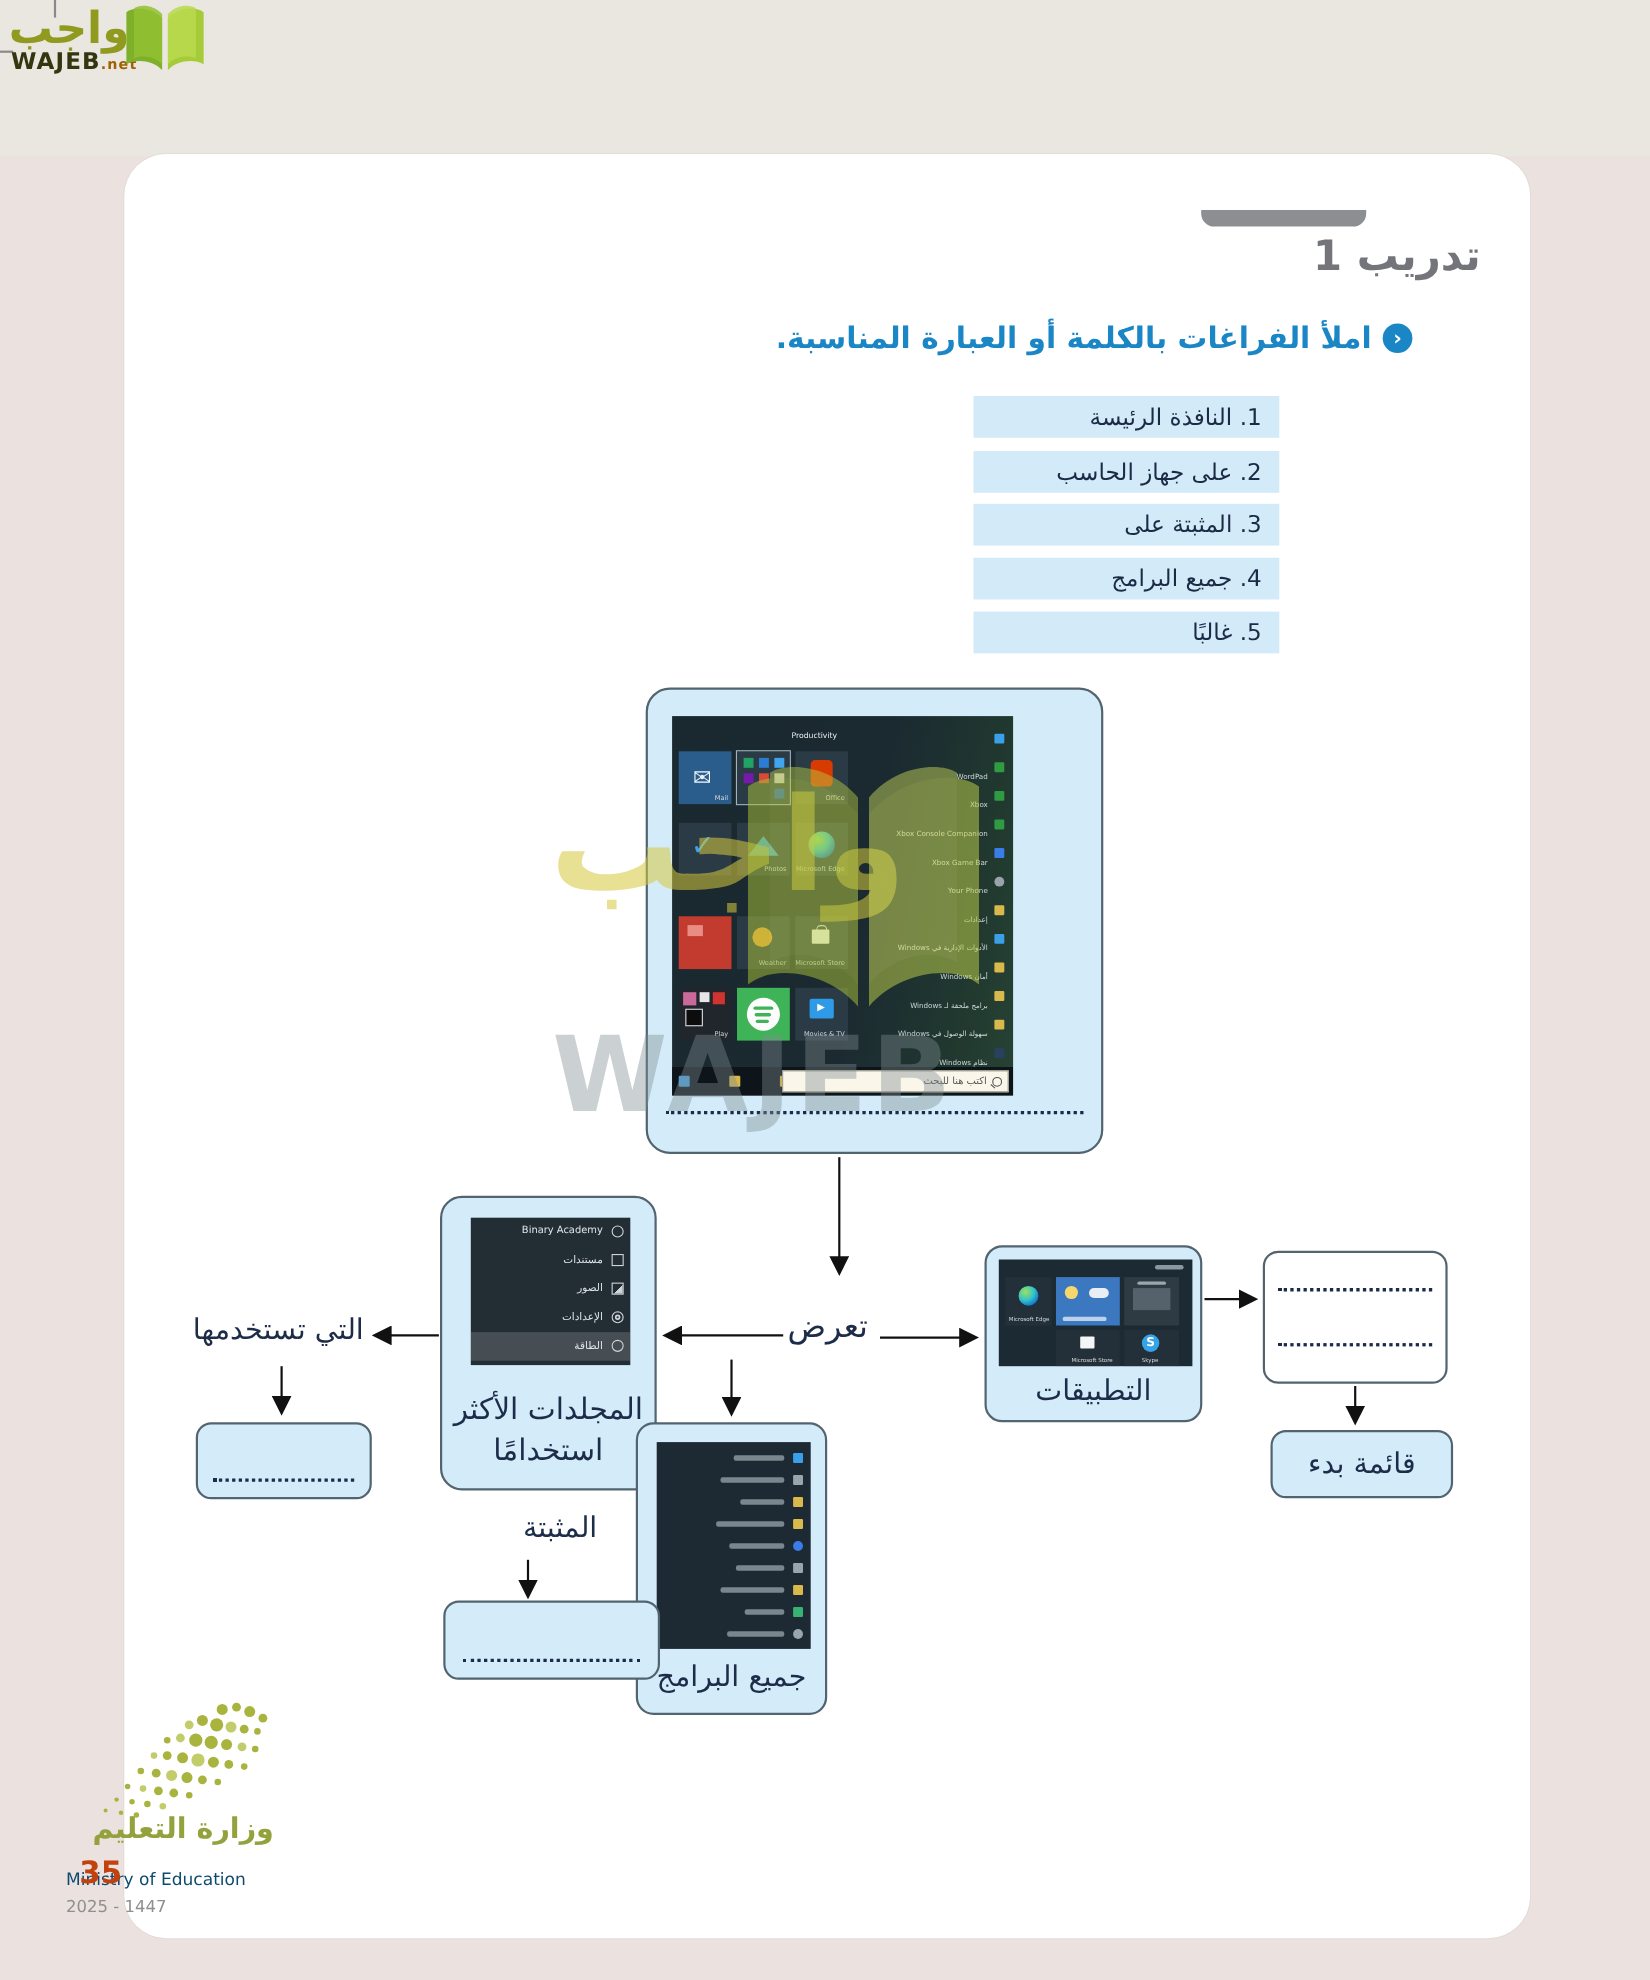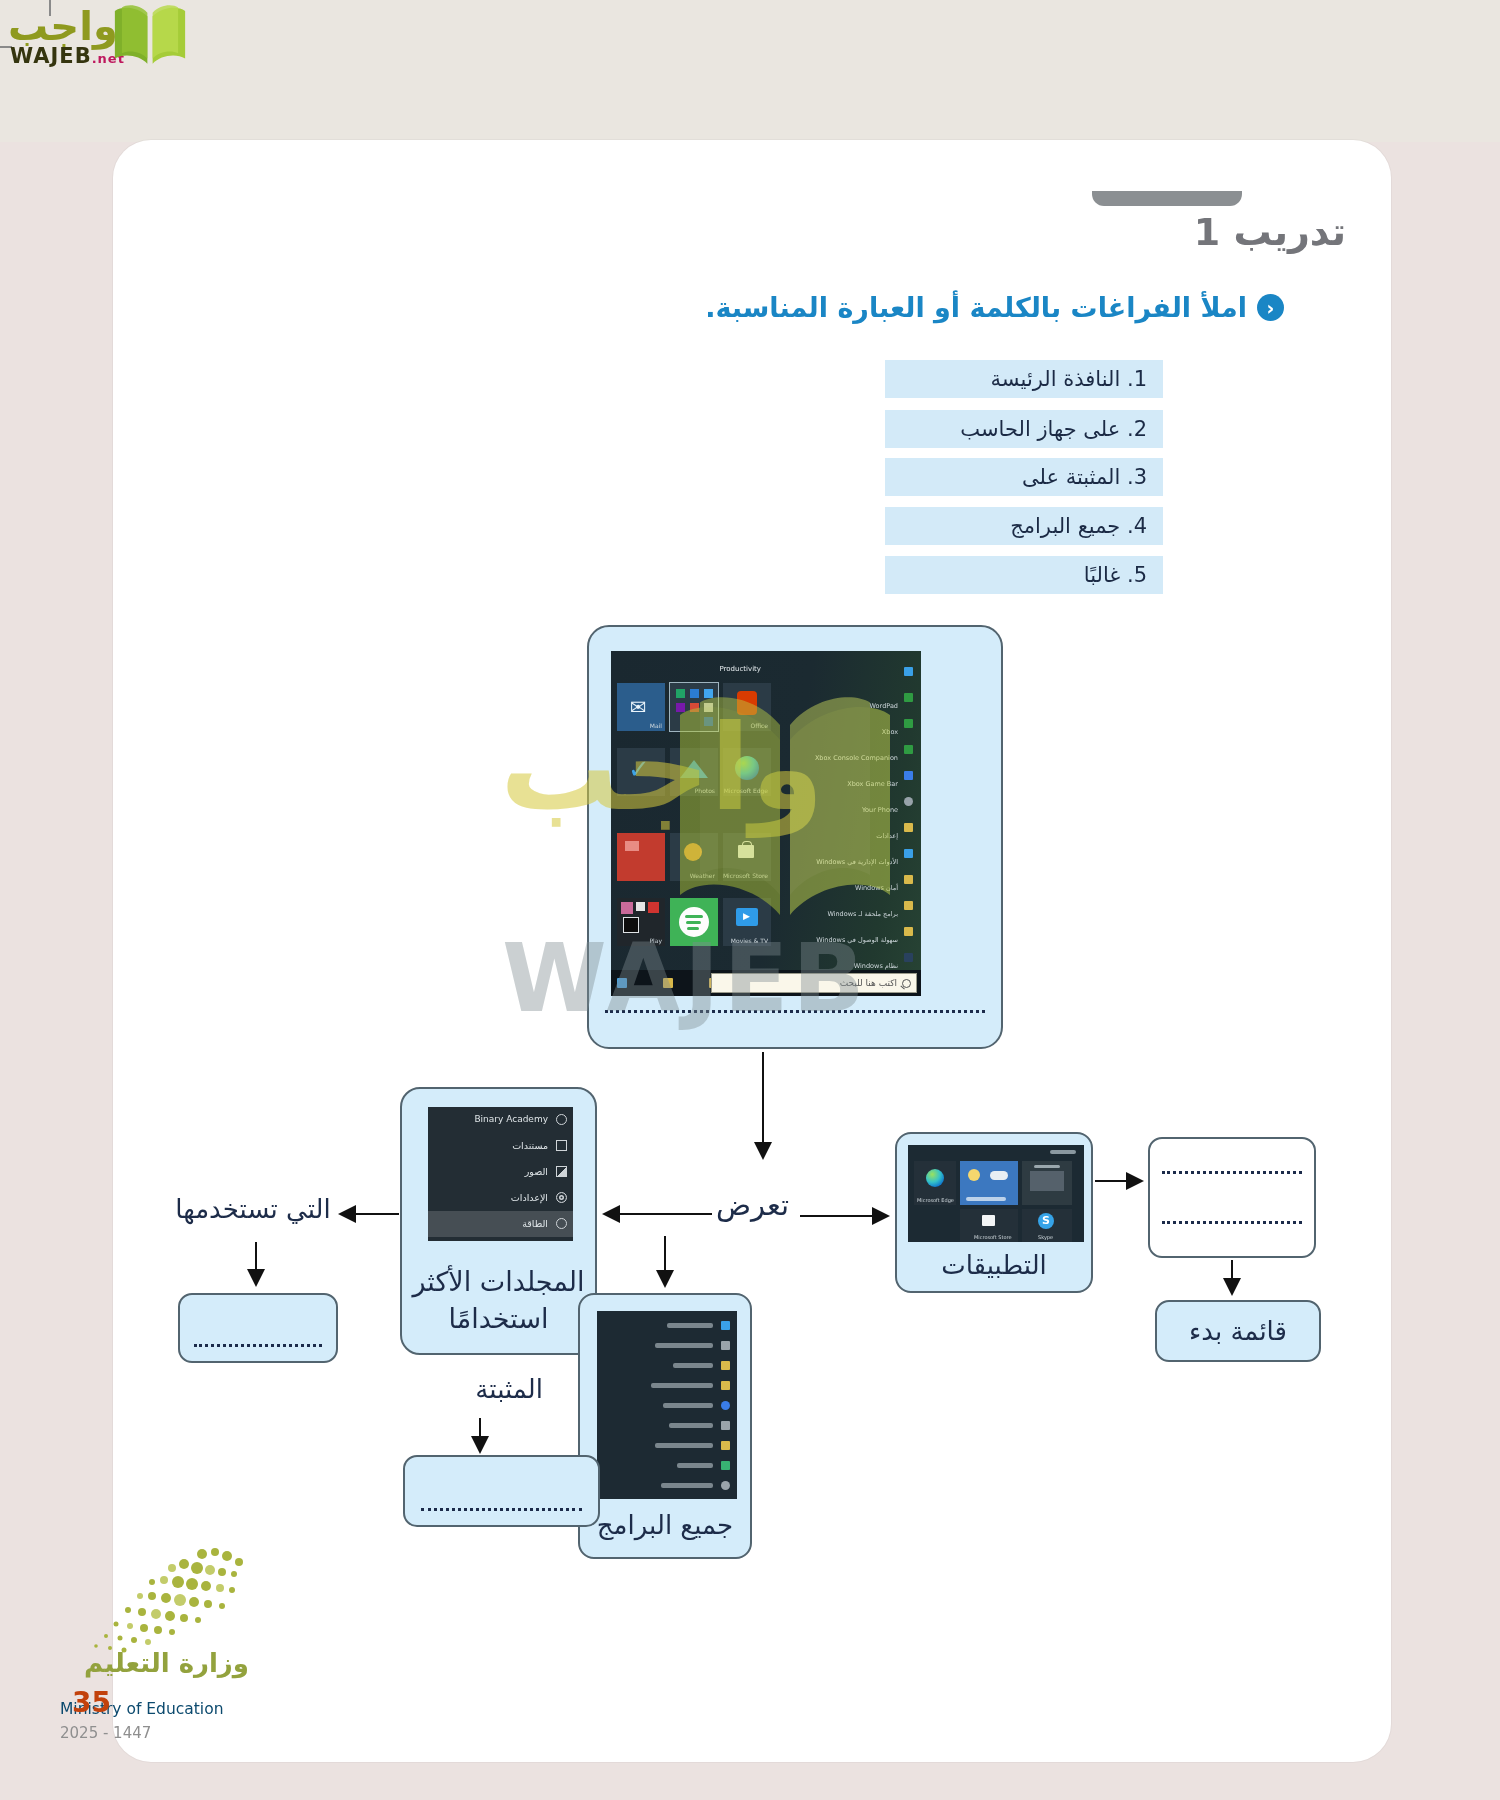--- a/index.html
+++ b/index.html
@@ -9,21 +9,21 @@
   
   .top-strip{left:0;top:0;width:1500px;height:142px;background:#eae6e0;}
   .white-page{left:113px;top:140px;width:1278px;height:1622px;background:#ffffff;
               border-radius:38px;box-shadow:0 0 0 1px rgba(0,0,0,.03);}
   .cropmark-v{left:49px;top:0;width:2px;height:16px;background:#8a8a8a;}
   .cropmark-h{left:0;top:46px;width:12px;height:2px;background:#8a8a8a;}
   
   .wlogo{left:8px;top:4px;width:220px;height:70px;z-index:5;}
   .wlogo-ar{position:absolute;left:0;top:2px;font-size:40px;font-weight:bold;color:#8f9a1f;line-height:1;direction:rtl;}
   .wlogo-en{position:absolute;left:2px;top:40px;font-size:21px;font-weight:bold;color:#35350f;letter-spacing:1px;}
-  .wlogo-net{font-size:13px;color:#be185d;}
+  .wlogo-net{font-size:13px;color:#a16207;}
   .wlogo-book{position:absolute;left:98px;top:0px;}
   
   .banner{left:1040px;top:95px;width:306px;height:101px;background:#8e9295;border-radius:18px;
           display:flex;align-items:center;justify-content:center;z-index:6;}
   .banner span{color:#fff;font-size:45px;font-weight:bold;direction:rtl;}
   .banner-tab{left:1092px;top:191px;width:150px;height:15px;background:#8b8f92;border-radius:0 0 12px 12px;z-index:5;}
   .ex-title{left:1040px;top:210px;width:306px;text-align:right;font-size:38px;font-weight:bold;
             color:#74757a;direction:rtl;}
   .instruction{top:292px;right:216px;display:flex;align-items:center;gap:10px;direction:rtl;}
   .instr-ico{width:27px;height:27px;border-radius:50%;background:#1a86c5;color:#fff;display:flex;

